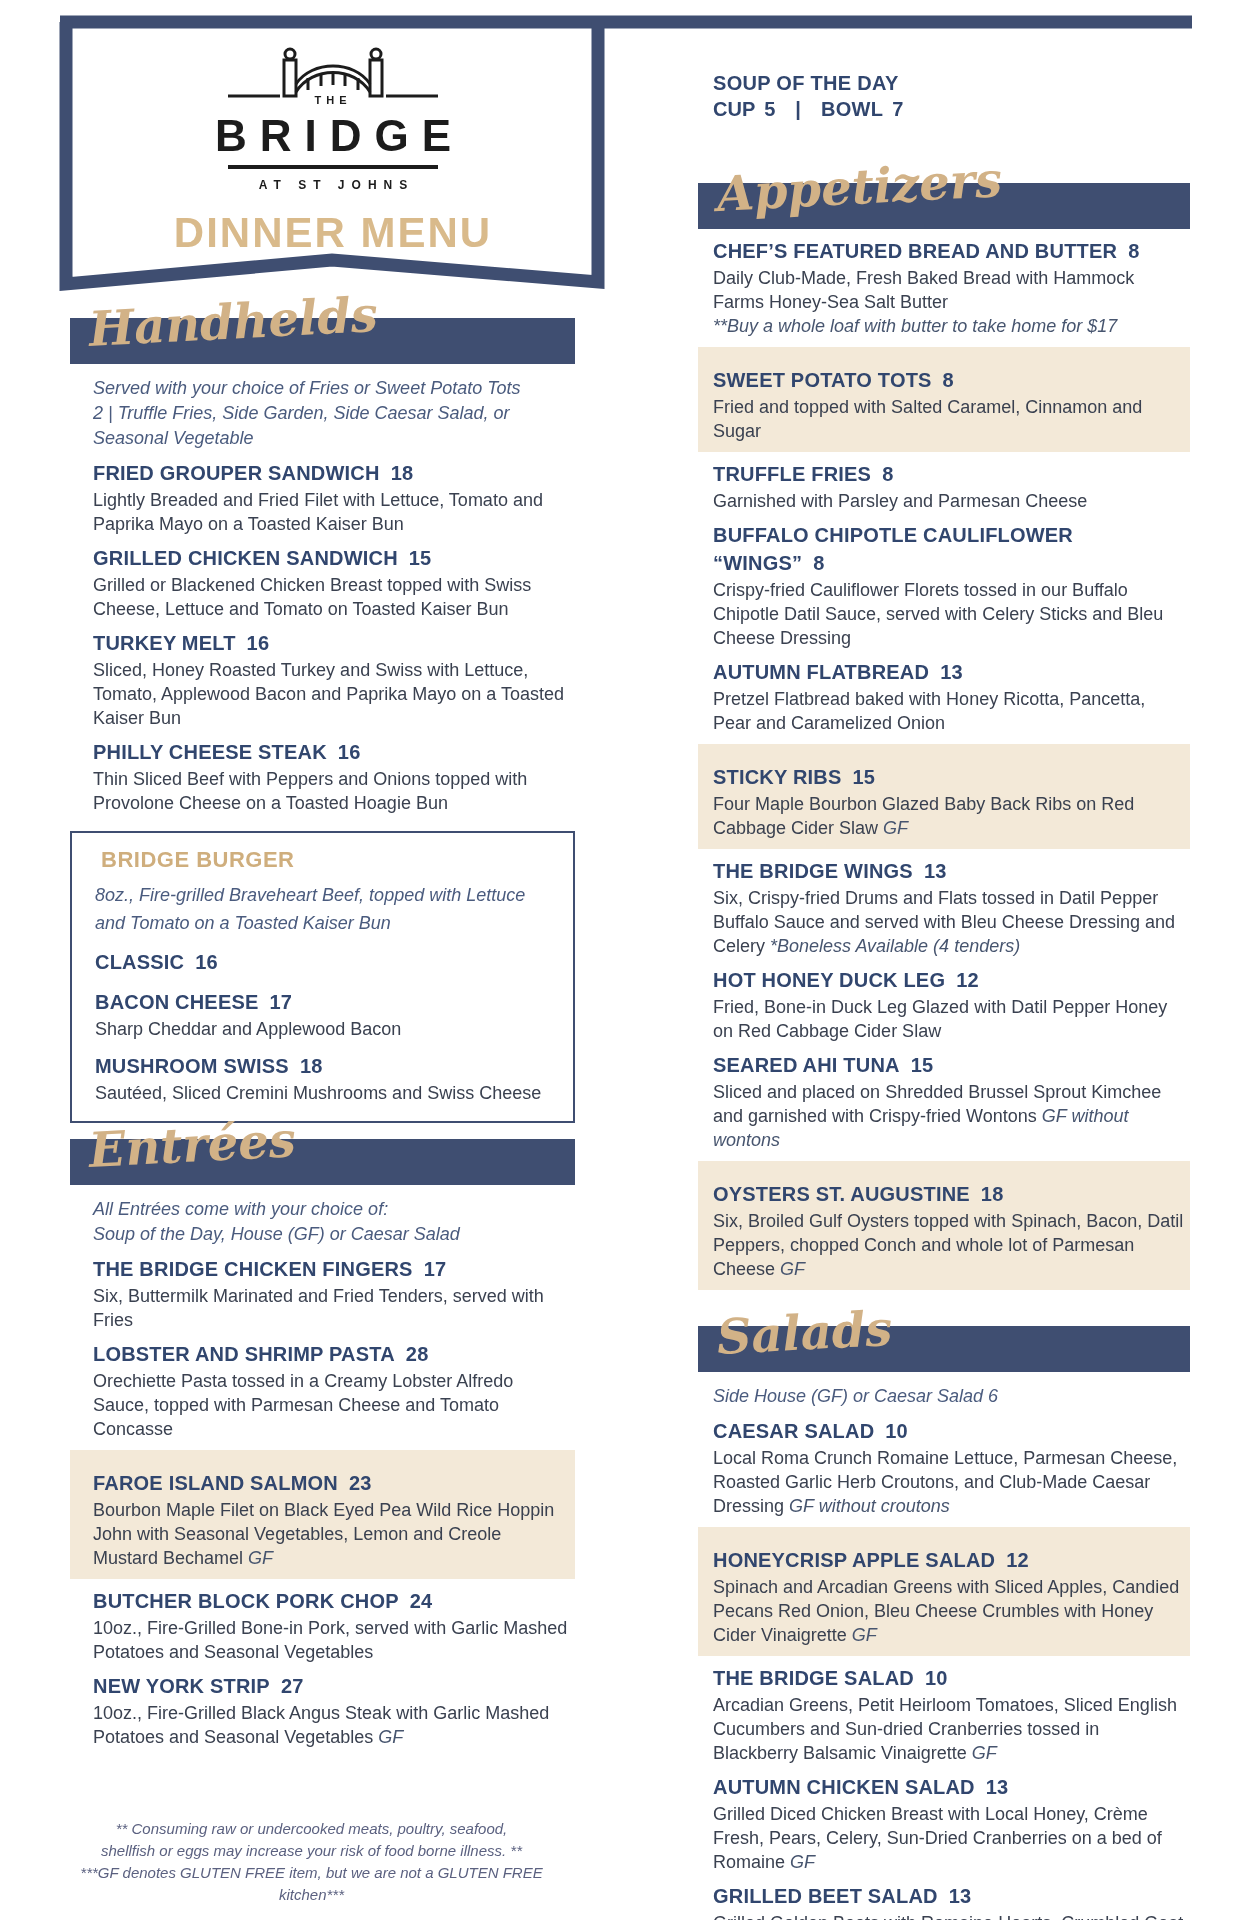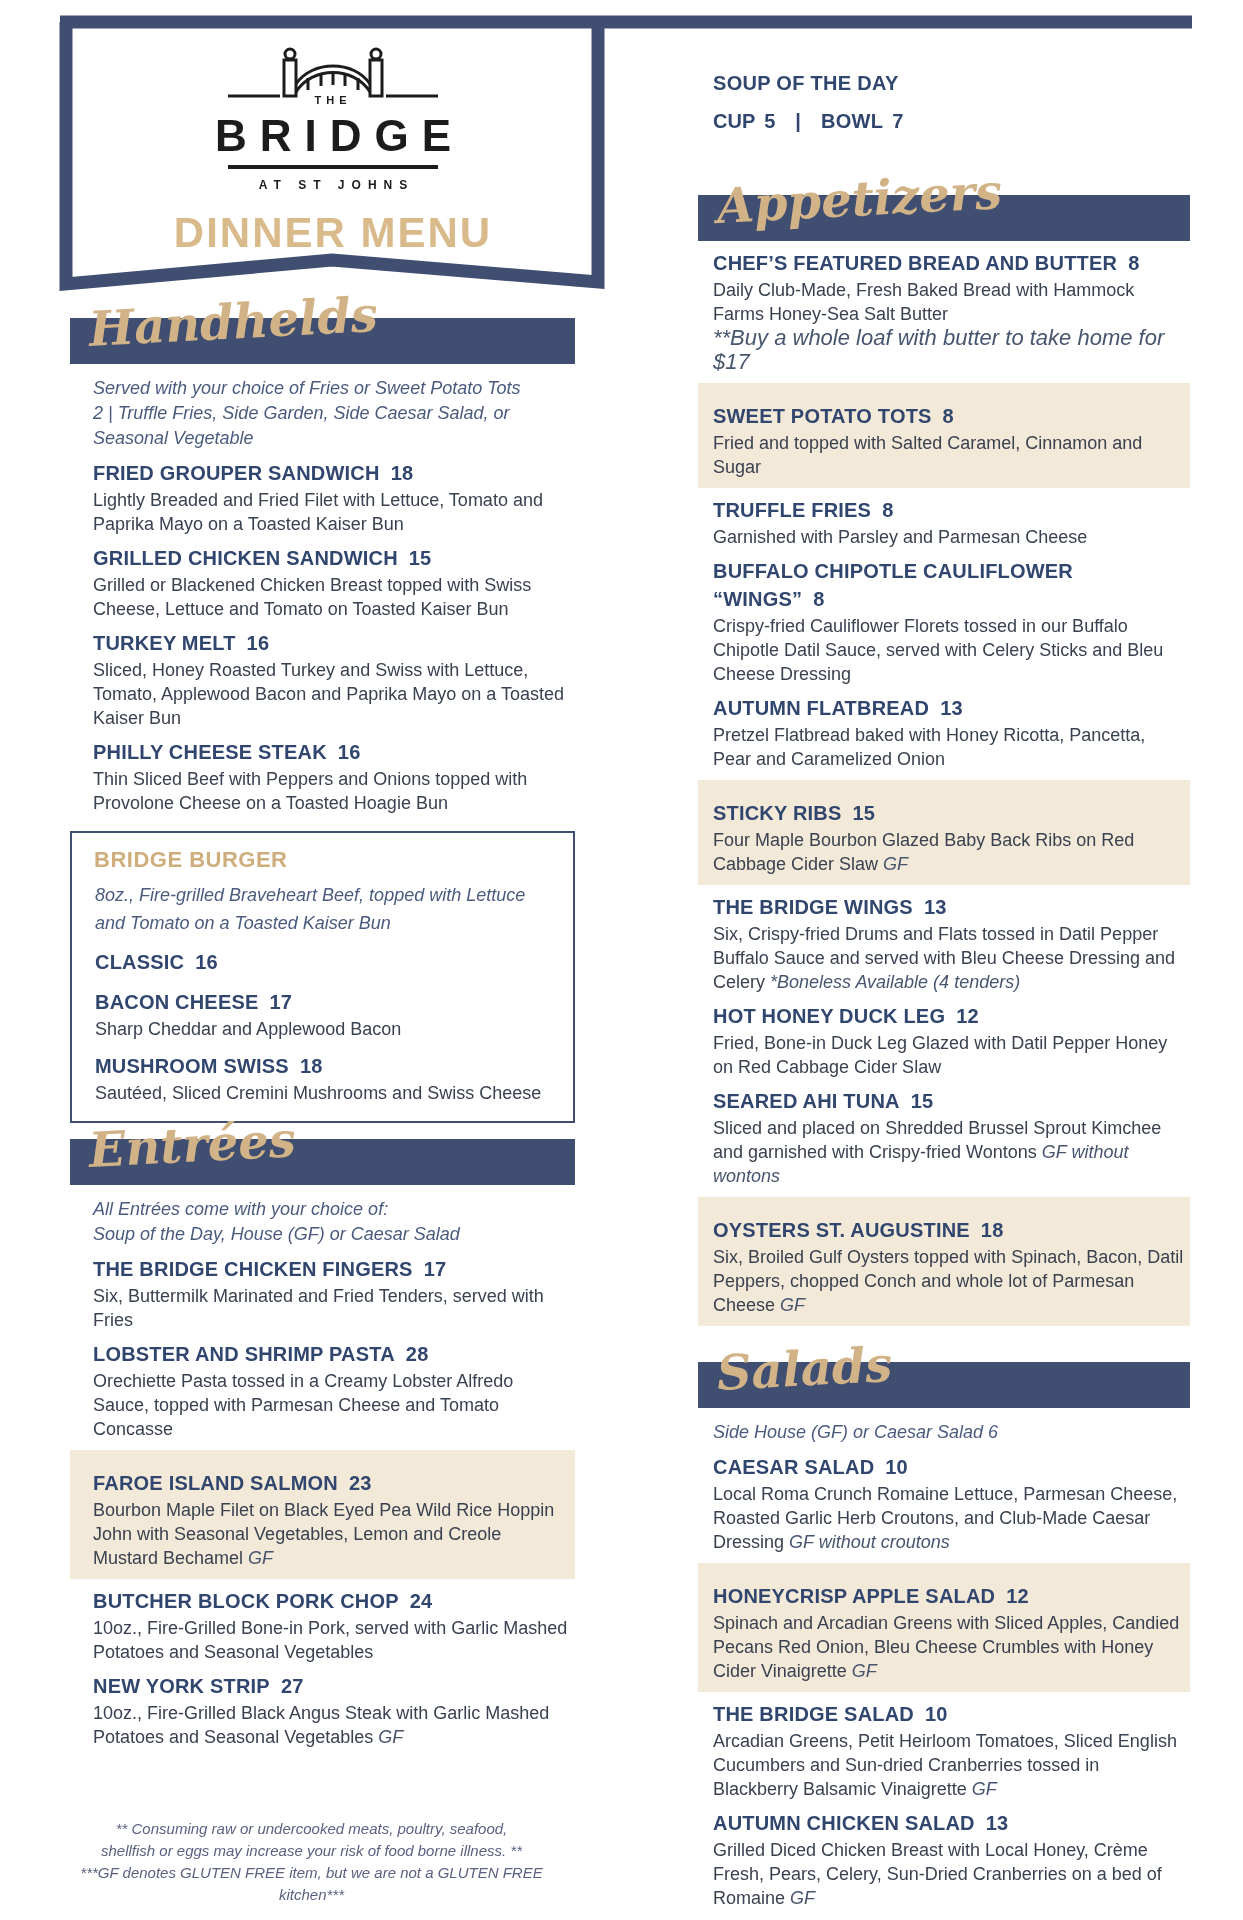--- a/index.html
+++ b/index.html
@@ -45,32 +45,32 @@
 
   
   .item{margin-top:9px;padding:0 6px 0 23px;}
   .col-right .item{padding:0 5px 0 15px;}
   .item.hl{background:var(--cream);padding-top:20px;padding-bottom:9px;}
   .item-head{line-height:27px;}
   .item-name,.item-price{font-size:20px;font-weight:bold;color:var(--title);letter-spacing:.2px;}
   .item-price{margin-left:11px;}
   .item-desc{font-size:18px;color:var(--ink);line-height:24px;}
   .tail,.item-note{font-style:italic;color:#47556f;}
-  .item-note{font-size:22px;line-height:24px;}
+  .item-note{font-size:18px;line-height:24px;}
 
   
   .burger-box{border:2px solid var(--navy);margin-top:16px;padding:12px 18px 16px 0;}
-  .burger-title{font-size:22px;font-weight:bold;color:var(--tan-deep);letter-spacing:.5px;padding-left:22px;line-height:30px;}
+  .burger-title{font-size:22px;font-weight:bold;color:var(--tan-deep);letter-spacing:.5px;padding-left:29px;line-height:30px;}
   .burger-intro{font-style:italic;color:var(--itblue);font-size:18px;line-height:28px;margin-top:6px;padding:0 5px 0 23px;}
   .burger-box .item{margin-top:12px;}
 
   
   .soup{padding-left:15px;}
   .soup-title{font-size:20px;font-weight:bold;color:var(--title);letter-spacing:.3px;line-height:26px;}
-  .soup-prices{margin-top:12px;font-size:20px;font-weight:bold;color:var(--title);line-height:26px;}
+  .soup-prices{font-size:20px;font-weight:bold;color:var(--title);line-height:26px;}
   .soup-prices .num{margin-left:9px;}
   .soup-prices .pipe{margin:0 20px;}
   .soup-prices .bowl{letter-spacing:.3px;}
 
   .banner-appetizers{margin-top:61px;}
   .banner-entrees{margin-top:16px;}
   .banner-salads{margin-top:36px;}
 
   
   .footer{position:absolute;left:59px;top:1818px;width:505px;text-align:center;}

